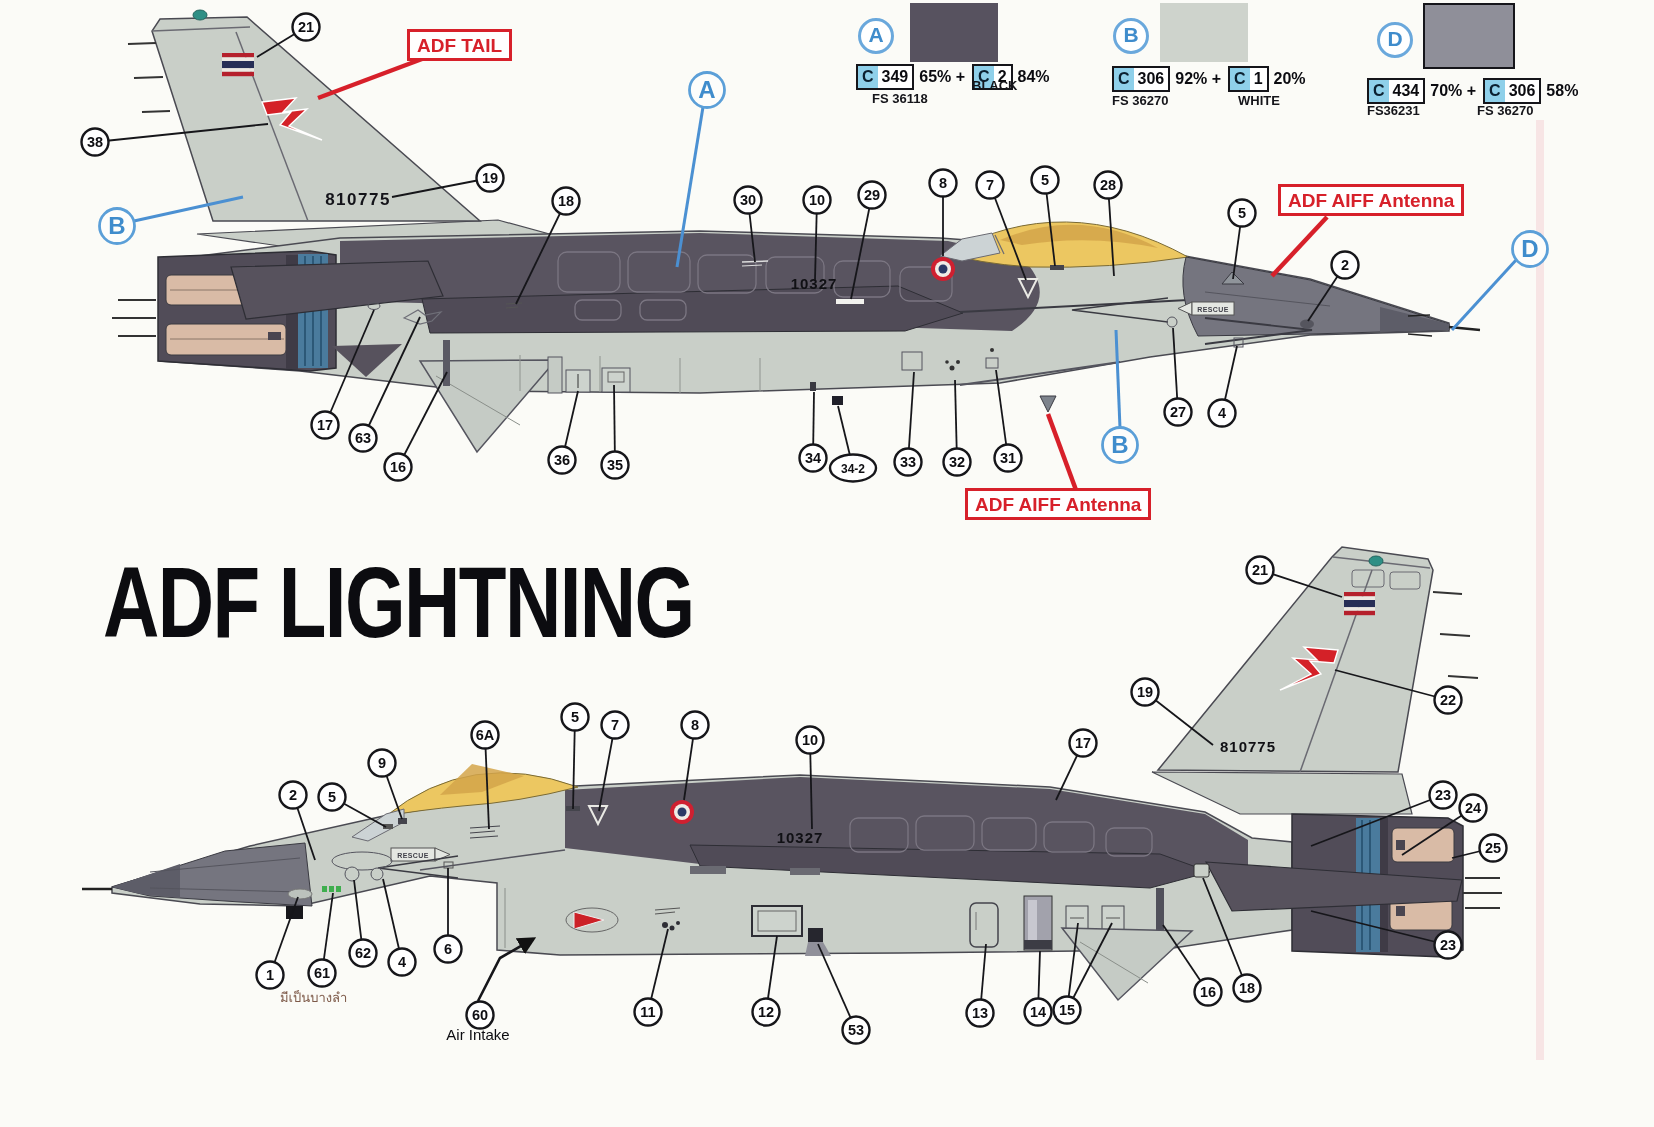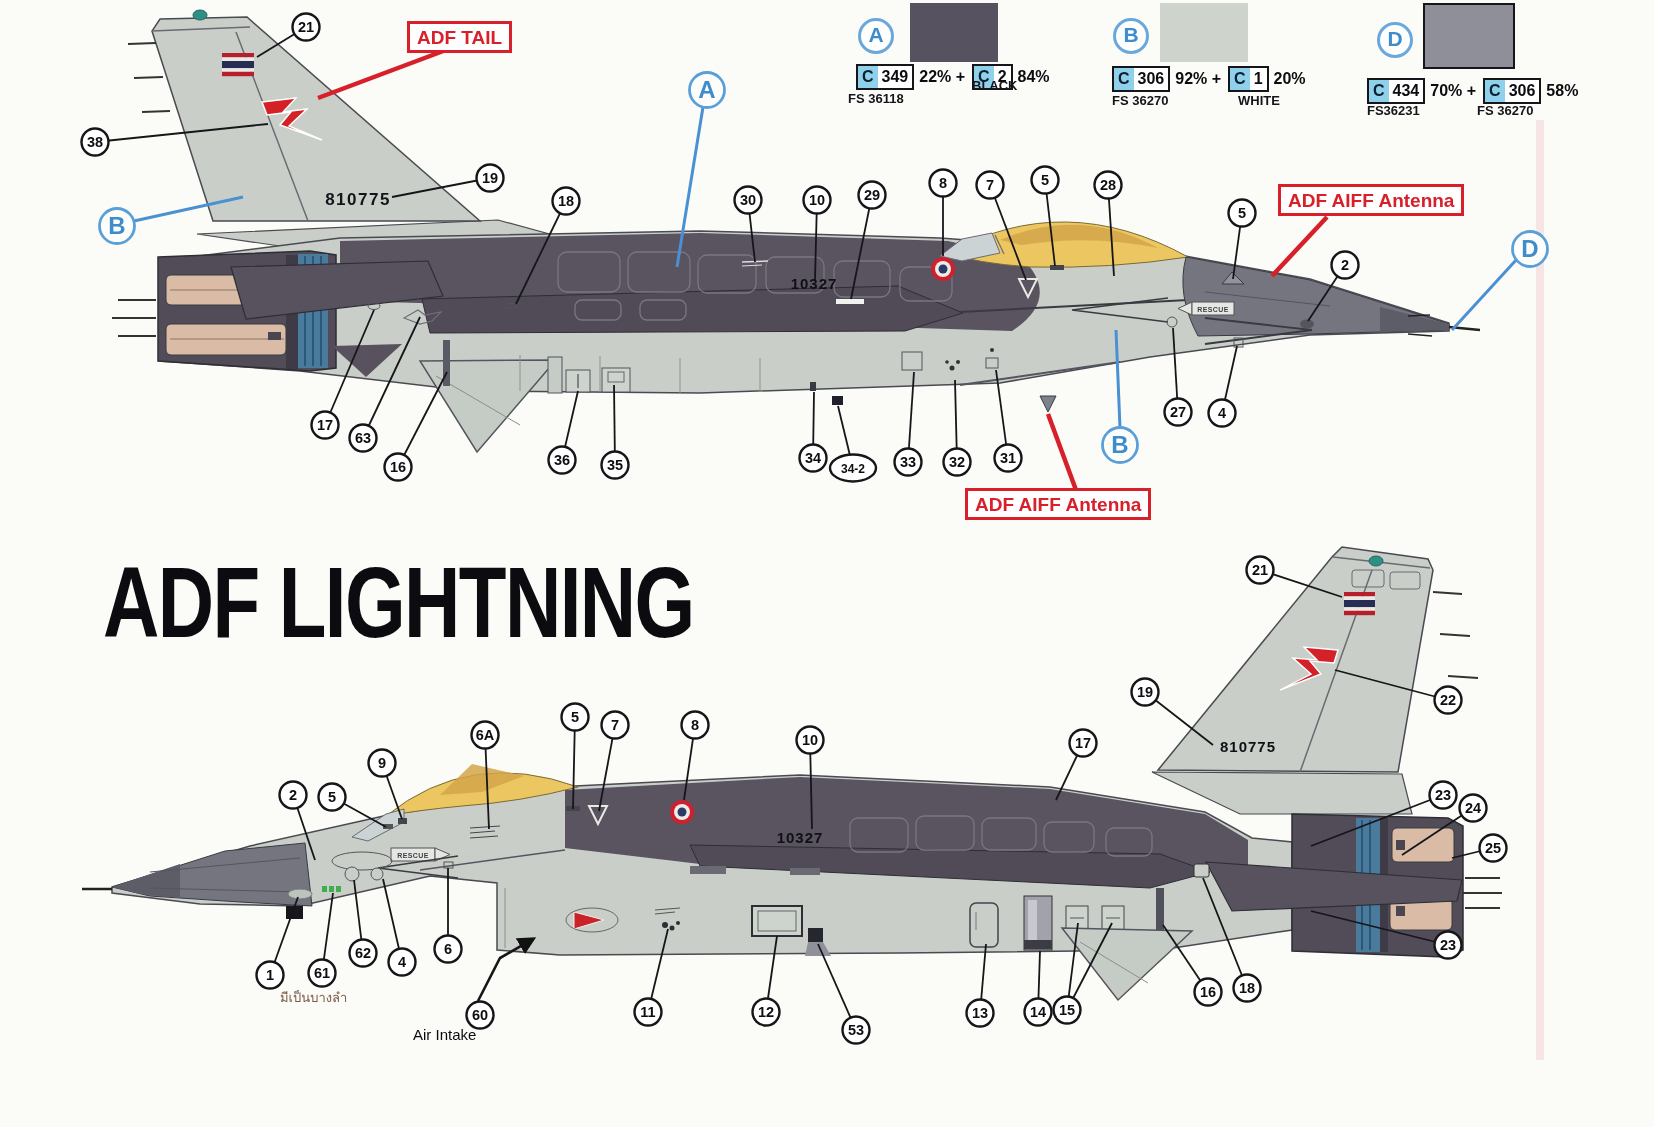--- a/index.html
+++ b/index.html
@@ -496,28 +496,28 @@
 <div class="title">ADF LIGHTNING</div>
 
 <div class="swgroup" style="left:810px;top:0">
   <span class="vletter" style="left:48px;top:18px">A</span>
   <div class="swrect" style="left: 100px; top: 3px; background: rgb(87, 82, 95);"></div>
   <div class="chips" style="left:46px;top:64px">
     <span class="chip">
           <span class="chip-c">C</span>
           <span class="chip-n">349</span>
         </span>
-    <span class="pct">22% +</span>
+    <span class="pct">65% +</span>
     <span class="chip">
           <span class="chip-c">C</span>
           <span class="chip-n">2</span>
         </span>
     <span class="pct">84%</span>
   </div>
-  <span class="cap" style="left:38px;top:91px">FS 36118</span>
+  <span class="cap" style="left:62px;top:91px">FS 36118</span>
   <span class="cap" style="left:162px;top:78px">BLACK</span>
 </div>
 
 <div class="swgroup" style="left:1055px;top:0">
   <span class="vletter" style="left:58px;top:18px">B</span>
   <div class="swrect" style="left: 105px; top: 3px; background: rgb(206, 211, 204);"></div>
   <div class="chips" style="left:57px;top:66px">
     <span class="chip">
           <span class="chip-c">C</span>
           <span class="chip-n">306</span>
@@ -545,19 +545,19 @@
     <span class="chip">
           <span class="chip-c">C</span>
           <span class="chip-n">306</span>
         </span>
     <span class="pct">58%</span>
   </div>
   <span class="cap" style="left:17px;top:103px">FS36231</span>
   <span class="cap" style="left:127px;top:103px">FS 36270</span>
 </div>
 
-<div class="note" style="left:413px;top:1026px;width:130px;text-align:left">Air Intake</div>
+<div class="note" style="left:413px;top:1026px;width:130px;text-align:center">Air Intake</div>
 <div class="thai" style="left:280px;top:987px">มีเป็นบางลำ</div>
 
-<div class="redlabel" style="left: 407px; top: 21px;">ADF TAIL</div>
+<div class="redlabel" style="left: 407px; top: 29px;">ADF TAIL</div>
     <div class="redlabel" style="left: 1278px; top: 184px;">ADF AIFF Antenna</div>
     <div class="redlabel" style="left: 965px; top: 488px;">ADF AIFF Antenna</div>
   </div>
 
 </body></html>

